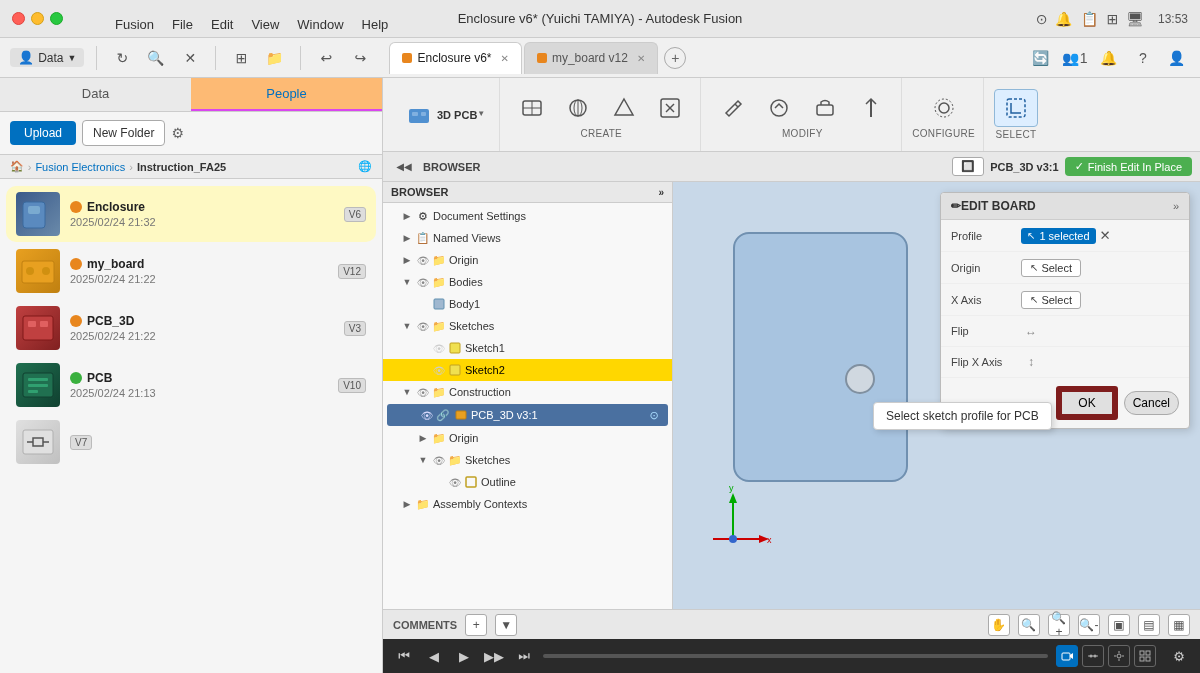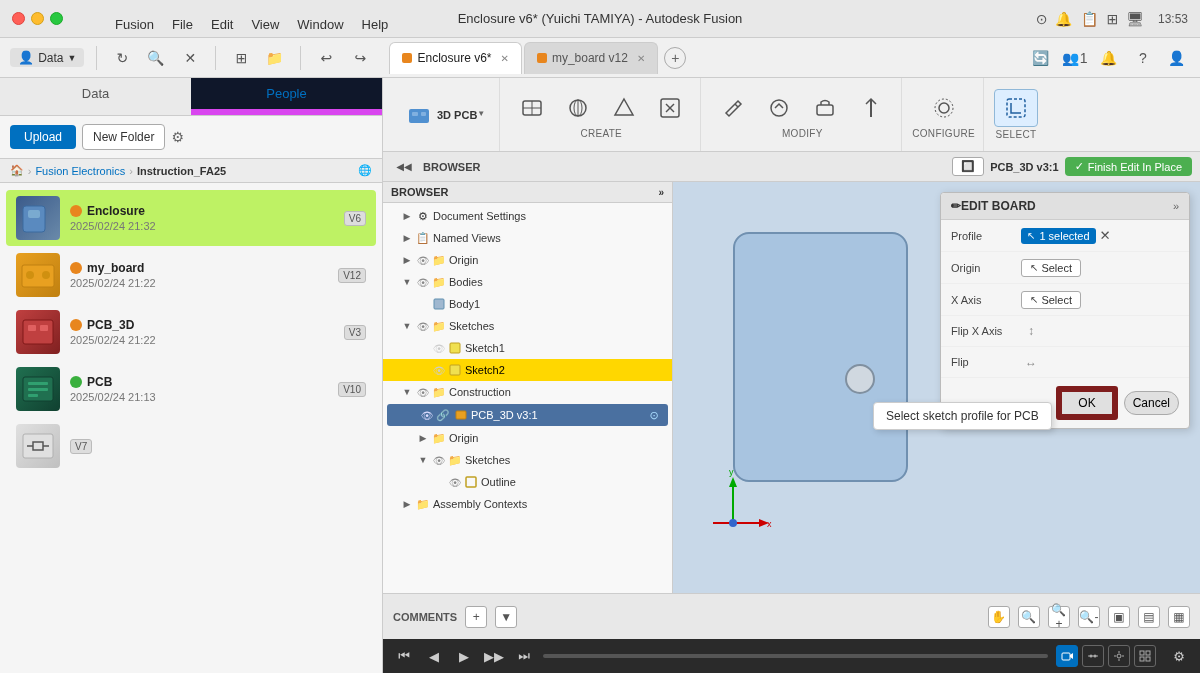--- a/index.html
+++ b/index.html
@@ -33,31 +33,31 @@
     .tab-add-btn { width: 22px; height: 22px; border-radius: 50%; border: 1px solid #aaa; background: transparent; cursor: pointer; font-size: 14px; color: #666; display: flex; align-items: center; justify-content: center; margin-left: 4px; }
     .toolbar-right-icons { display: flex; align-items: center; gap: 8px; margin-left: auto; }
 
     
     .content-area { display: flex; flex: 1; overflow: hidden; }
 
     
     .left-panel { width: 383px; background: #f5f5f5; display: flex; flex-direction: column; border-right: 1px solid #ccc; flex-shrink: 0; }
     .panel-tabs { display: flex; border-bottom: 1px solid #ccc; background: #eaeaea; }
     .panel-tab { flex: 1; padding: 8px; text-align: center; font-size: 13px; cursor: pointer; color: #555; border-bottom: 2px solid transparent; }
-    .panel-tab.active { background: #0f172a; border-bottom: 6px solid #d946ef; color: #0070c0; font-weight: 500; }
+    .panel-tab.active { background: #fdba74; border-bottom: 2px solid #d946ef; color: #0070c0; font-weight: 500; }
     .panel-actions { display: flex; align-items: center; gap: 6px; padding: 8px 10px; border-bottom: 1px solid #ccc; }
     .btn-upload { background: #0070c0; color: #fff; border: none; border-radius: 4px; padding: 5px 14px; font-size: 12px; cursor: pointer; }
     .btn-new-folder { background: #fff; border: 1px solid #aaa; border-radius: 4px; padding: 5px 10px; font-size: 12px; cursor: pointer; color: #333; }
     .btn-gear { background: transparent; border: none; cursor: pointer; color: #666; font-size: 14px; }
     .breadcrumb { display: flex; align-items: center; gap: 4px; padding: 5px 10px; font-size: 11px; color: #555; border-bottom: 1px solid #ccc; background: #ececec; }
     .breadcrumb-sep { color: #aaa; }
     .breadcrumb a { color: #0070c0; cursor: pointer; text-decoration: none; }
     .file-list { flex: 1; overflow-y: auto; padding: 6px 0; }
     .file-item { display: flex; align-items: center; padding: 6px 10px; cursor: pointer; border-radius: 4px; margin: 1px 6px; gap: 10px; }
-    .file-item.selected { background: #bef264; }
+    .file-item.selected { background: #fef9c3; border-radius: 10px; }
     .file-thumb { width: 44px; height: 44px; background: #ddd; border-radius: 4px; flex-shrink: 0; overflow: hidden; display: flex; align-items: center; justify-content: center; }
     .file-info { flex: 1; }
     .file-name { font-size: 12px; font-weight: 600; color: #222; display: flex; align-items: center; gap: 5px; }
     .file-date { font-size: 11px; color: #777; margin-top: 2px; }
     .file-badge { font-size: 10px; color: #555; background: #ddd; border: 1px solid #bbb; border-radius: 3px; padding: 1px 4px; }
     .file-icon { width: 12px; height: 12px; border-radius: 50%; }
     .icon-orange { background: #e8861e; }
     .icon-green { background: #3ab03e; }
     .icon-teal { background: #2a9d8f; }
 
@@ -113,21 +113,21 @@
     .eb-ok-btn { background: #e0e0e0; border: 6px solid #7f1d1d; border-radius: 3px; padding: 4px 16px; font-size: 12px; cursor: pointer; }
     .eb-cancel-btn { background: #e0e0e0; border: 1px solid #aaa; border-radius: 12px; padding: 4px 8px; font-size: 12px; cursor: pointer; }
     .eb-flip-row { display: flex; align-items: center; padding: 5px 10px; border-bottom: 1px solid #eee; min-height: 28px; }
     .eb-flip-label { width: 70px; font-size: 11px; color: #444; }
     .eb-flip-icon { width: 20px; height: 20px; display: flex; align-items: center; justify-content: center; color: #888; font-size: 12px; cursor: pointer; }
 
     
     .tooltip-box { position: absolute; background: #fff; border: 1px solid #ccc; border-radius: 4px; padding: 6px 12px; font-size: 12px; color: #333; box-shadow: 2px 2px 6px rgba(0,0,0,0.15); white-space: nowrap; z-index: 20; }
 
     
-    .comments-bar { height: 46px; background: #e8e8e8; border-top: 1px solid #ccc; display: flex; align-items: center; padding: 7px 10px; gap: 8px; font-size: 11px; color: #555; }
+    .comments-bar { height: 30px; background: #e8e8e8; border-top: 1px solid #ccc; display: flex; align-items: center; padding: 7px 10px; gap: 8px; font-size: 11px; color: #555; }
     .comments-icon-btn { width: 22px; height: 22px; display: flex; align-items: center; justify-content: center; border: 1px solid #aaa; border-radius: 3px; background: #fff; cursor: pointer; font-size: 12px; color: #555; }
 
     
     .playback-bar { height: 34px; background: #2a2a2a; display: flex; align-items: center; padding: 0 10px; gap: 8px; }
     .pb-btn { width: 22px; height: 22px; display: flex; align-items: center; justify-content: center; border: none; background: transparent; cursor: pointer; color: #ccc; font-size: 13px; }
     .pb-timeline { flex: 1; height: 4px; background: #555; border-radius: 2px; position: relative; }
     .pb-tabs { display: flex; gap: 4px; align-items: center; }
     .pb-tab { width: 22px; height: 22px; border-radius: 3px; border: 1px solid #666; background: transparent; cursor: pointer; display: flex; align-items: center; justify-content: center; }
     .pb-tab.active { background: #0070c0; border-color: #0070c0; }
     .pb-settings { margin-left: auto; }
@@ -641,30 +641,30 @@
                 <span class="eb-label">X Axis</span>
                 <div class="eb-value">
                   <button class="eb-select-btn">
                     <span style="font-size:10px;">↖</span>
                     <span>Select</span>
                   </button>
                 </div>
               </div>
 
               <div class="eb-flip-row">
+                <span class="eb-flip-label">Flip</span>
+                <div style="flex:1;">
+                  <span class="eb-flip-icon">↔</span>
+                </div>
+              </div>
+
+              <div class="eb-flip-row">
                 <span class="eb-flip-label">Flip X Axis</span>
                 <div style="flex:1;">
                   <span class="eb-flip-icon">↕</span>
-                </div>
-              </div>
-
-              <div class="eb-flip-row">
-                <span class="eb-flip-label">Flip</span>
-                <div style="flex:1;">
-                  <span class="eb-flip-icon">↔</span>
                 </div>
               </div>
 
               <div class="eb-actions">
                 <button class="eb-ok-btn">OK</button>
                 <button class="eb-cancel-btn">Cancel</button>
               </div>
             </div>
 
             <div class="tooltip-box" style="left:200px;top:220px;">

